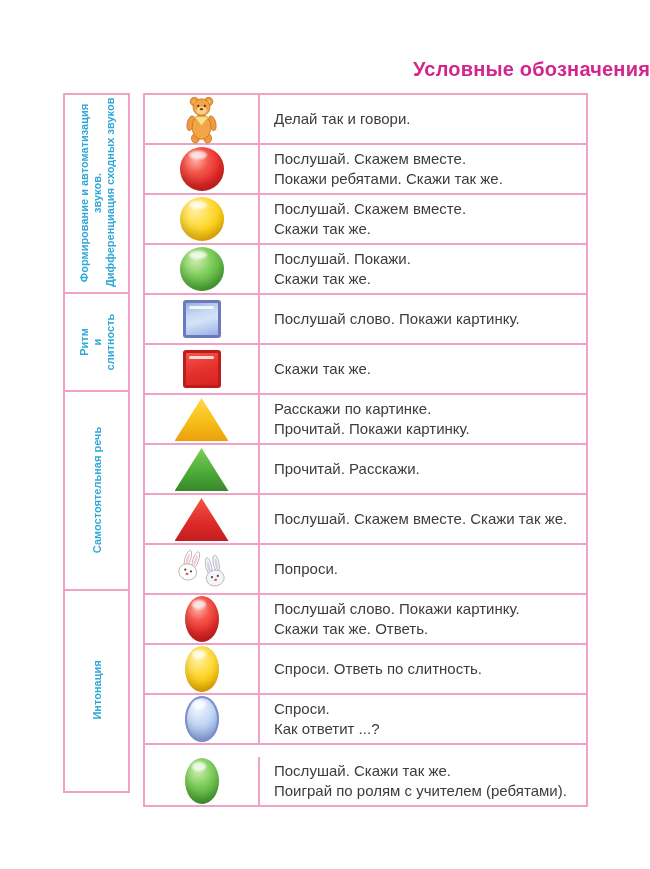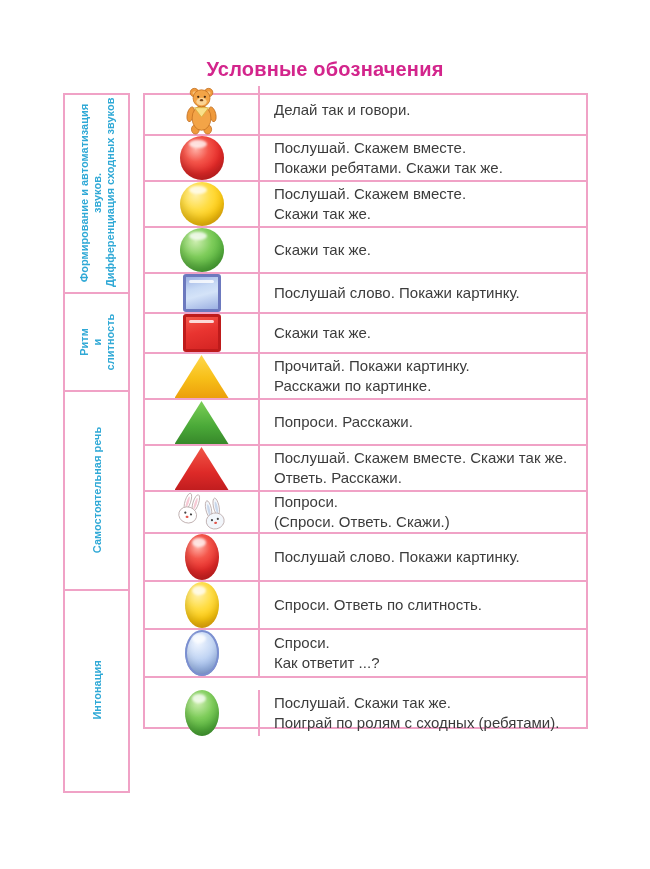--- a/index.html
+++ b/index.html
@@ -10,21 +10,21 @@
   }
   *{margin:0;padding:0;box-sizing:border-box;}
   html,body{background:#fff;}
   body{
     width:650px;height:869px;position:relative;
     font-family:"Liberation Sans", sans-serif;
     overflow:hidden;
   }
   .page-title{
     position:absolute;top:58px;left:0;width:100%;
-    text-align:center;color:var(--title);
+    text-align:right;color:var(--title);
     font-size:20px;font-weight:bold;letter-spacing:.2px;
   }
   .legend-wrap{
     position:absolute;top:93px;left:63px;width:525px;height:700px;
     display:flex;
   }
   
   .label-col{
     width:67px;height:700px;border:2px solid var(--border);
     display:flex;flex-direction:column;flex:0 0 67px;
@@ -34,21 +34,21 @@
   .label-text{
     position:absolute;top:50%;left:50%;
     transform:translate(-50%,-50%) rotate(-90deg);
     text-align:center;color:var(--label);
     font-weight:bold;font-size:11px;line-height:13px;
   }
   .label-line{display:block;white-space:nowrap;}
   .col-gap{width:13px;flex:0 0 13px;}
   
   .main-grid{
-    flex:1;height:636px;border:2px solid var(--border);
+    flex:1;height:714px;border:2px solid var(--border);
     display:flex;flex-direction:column;background:#fff;justify-content:center;
   }
   .grid-row{display:flex;height:50px;flex:1;border-bottom:2px solid var(--border);}
   .grid-row:last-child{border-bottom:none;margin-top:12px;}
   .icon-cell{
     width:115px;flex:0 0 115px;border-right:2px solid var(--border);
     display:flex;align-items:center;justify-content:center;
   }
   .text-cell{
     flex:1;display:flex;flex-direction:column;justify-content:center;
@@ -156,20 +156,21 @@
         <div class="text-cell">
           <div class="line">Послушай. Скажем вместе.</div>
           <div class="line">Скажи так же.</div>
         </div>
       </div>
       <div class="grid-row">
         <div class="icon-cell">
           <div class="ball green glossy"></div>
         </div>
         <div class="text-cell">
+          <div class="line">Послушай. Покажи.</div>
           <div class="line">Скажи так же.</div>
         </div>
       </div>
       <div class="grid-row">
         <div class="icon-cell">
           <div class="square blue glossy"></div>
         </div>
         <div class="text-cell">
           <div class="line">Послушай слово. Покажи картинку.</div>
         </div>
@@ -180,39 +181,38 @@
         </div>
         <div class="text-cell">
           <div class="line">Скажи так же.</div>
         </div>
       </div>
       <div class="grid-row">
         <div class="icon-cell">
           <div class="triangle yellow glossy"></div>
         </div>
         <div class="text-cell">
+          <div class="line">Расскажи по картинке.</div>
           <div class="line">Прочитай. Покажи картинку.</div>
-          <div class="line">Расскажи по картинке.</div>
         </div>
       </div>
       <div class="grid-row">
         <div class="icon-cell">
           <div class="triangle green glossy"></div>
         </div>
         <div class="text-cell">
-          <div class="line">Попроси. Расскажи.</div>
+          <div class="line">Прочитай. Расскажи.</div>
         </div>
       </div>
       <div class="grid-row">
         <div class="icon-cell">
           <div class="triangle red glossy"></div>
         </div>
         <div class="text-cell">
           <div class="line">Послушай. Скажем вместе. Скажи так же.</div>
-          <div class="line">Ответь. Расскажи.</div>
         </div>
       </div>
       <div class="grid-row">
         <div class="icon-cell">
           <svg viewBox="0 0 62 40" width="62" height="40">
     <g stroke="#b9a8a8" stroke-width="0.8">
       <g transform="rotate(18 17 22)">
         <ellipse cx="13" cy="10" rx="2.8" ry="8.5" fill="#fff"></ellipse>
         <ellipse cx="13" cy="11" rx="1.2" ry="6" fill="#f6c9d4" stroke="none"></ellipse>
         <ellipse cx="21" cy="9" rx="2.8" ry="8.5" fill="#fff"></ellipse>
@@ -230,29 +230,29 @@
         <ellipse cx="18" cy="23" rx="9" ry="8" fill="#f2f6fb"></ellipse>
         <circle cx="15" cy="21.5" r="1.1" fill="#444" stroke="none"></circle>
         <circle cx="21" cy="21.5" r="1.1" fill="#444" stroke="none"></circle>
         <ellipse cx="18" cy="25" rx="1.5" ry="1.1" fill="#e2574c" stroke="none"></ellipse>
       </g>
     </g>
   </svg>
         </div>
         <div class="text-cell">
           <div class="line">Попроси.</div>
-          <div class="line">(Спроси. Ответь. Скажи.)</div>
         </div>
       </div>
       <div class="grid-row">
         <div class="icon-cell">
           <div class="oval red glossy"></div>
         </div>
         <div class="text-cell">
           <div class="line">Послушай слово. Покажи картинку.</div>
+          <div class="line">Скажи так же. Ответь.</div>
         </div>
       </div>
       <div class="grid-row">
         <div class="icon-cell">
           <div class="oval yellow glossy"></div>
         </div>
         <div class="text-cell">
           <div class="line">Спроси. Ответь по слитность.</div>
         </div>
       </div>
@@ -264,17 +264,17 @@
           <div class="line">Спроси.</div>
           <div class="line">Как ответит ...?</div>
         </div>
       </div>
       <div class="grid-row">
         <div class="icon-cell">
           <div class="oval green glossy"></div>
         </div>
         <div class="text-cell">
           <div class="line">Послушай. Скажи так же.</div>
-          <div class="line">Поиграй по ролям с сходных (ребятами).</div>
+          <div class="line">Поиграй по ролям с учителем (ребятами).</div>
         </div>
       </div>
     </div>
 </div>
 
 </body></html>

